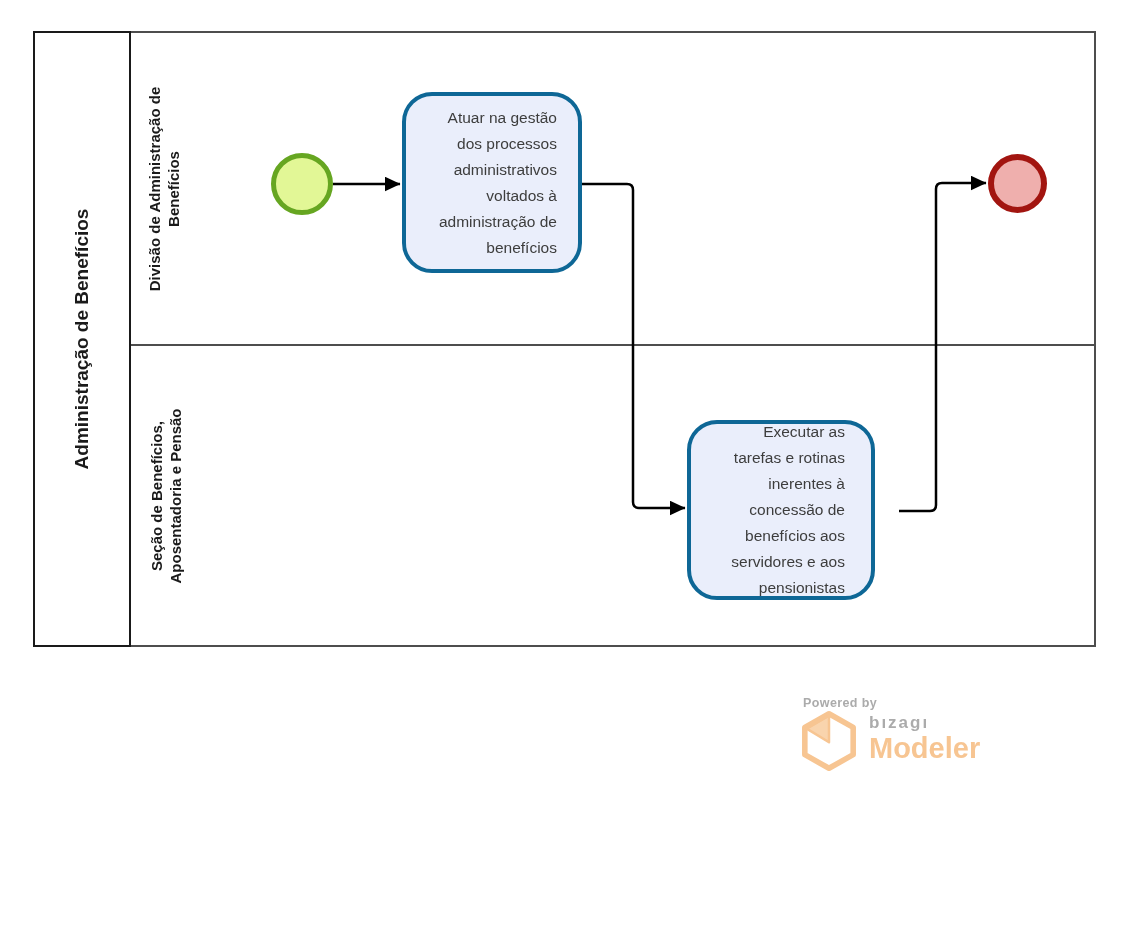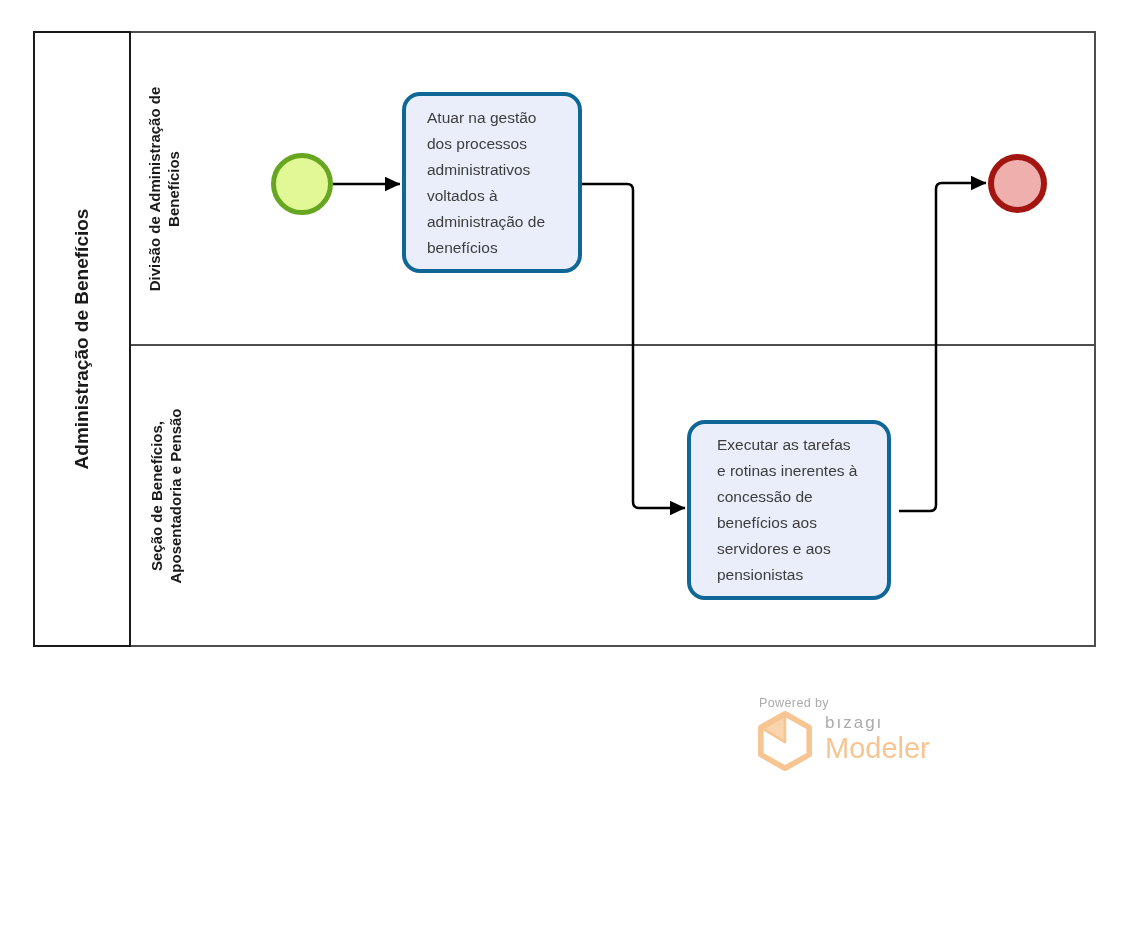--- a/index.html
+++ b/index.html
@@ -22,33 +22,33 @@
   .lane-label .rot span{display:block;}
   .lane1-label{left:133px;top:33px;width:62px;height:311px;}
   .lane2-label{left:133px;top:346px;width:66px;height:299px;}
 
   
   .flows{position:absolute;left:0;top:0;width:1128px;height:940px;z-index:3;}
   .flows path.flow{fill:none;stroke:var(--connector,#000);stroke-width:2.5px;stroke-linejoin:round;}
 
   
   .task{position:absolute;box-sizing:border-box;border:4px solid var(--task-border,#0e6796);
-        border-radius:18px;background:var(--task-fill,#eaeefb);display:flex;align-items:center;
-        justify-content:center;text-align:left;color:var(--task-text,#3d3d3d);
+        border-radius:30px;background:var(--task-fill,#eaeefb);display:flex;align-items:center;
+        justify-content:center;text-align:right;color:var(--task-text,#3d3d3d);
         font-size:15.5px;line-height:26px;z-index:4;}
   .task1{left:402px;top:92px;width:180px;height:181px;padding:0 21px;}
-  .task2{left:687px;top:420px;width:204px;height:180px;padding:0 26px;}
+  .task2{left:687px;top:420px;width:188px;height:180px;padding:0 26px;}
   .event{position:absolute;border-radius:50%;box-sizing:border-box;z-index:4;}
   .start-event{left:271px;top:153px;width:62px;height:62px;
                border:5px solid var(--start-border,#66a621);background:var(--start-fill,#e2f796);}
   .end-event{left:988px;top:154px;width:59px;height:59px;
              border:6px solid var(--end-border,#a21510);background:var(--end-fill,#efafad);}
 
   
-  .logo{position:absolute;left:754px;top:696px;z-index:2;}
+  .logo{position:absolute;left:798px;top:696px;z-index:2;font-weight:bold;}
   .powered{margin-left:5px;font-size:12.5px;letter-spacing:.4px;color:var(--logo-gray,#ababab);}
   .logo-row{display:flex;align-items:flex-start;}
   .cube{width:62px;height:62px;flex:0 0 auto;}
   .logo-text{margin-left:9px;margin-top:3px;}
   .brand{font-size:17px;letter-spacing:2px;color:var(--logo-gray,#ababab);}
   .product{font-size:29px;line-height:34px;margin-top:-2px;color:var(--logo-peach,#f7c592);}
 </style>
 </head>
 <body>
 

